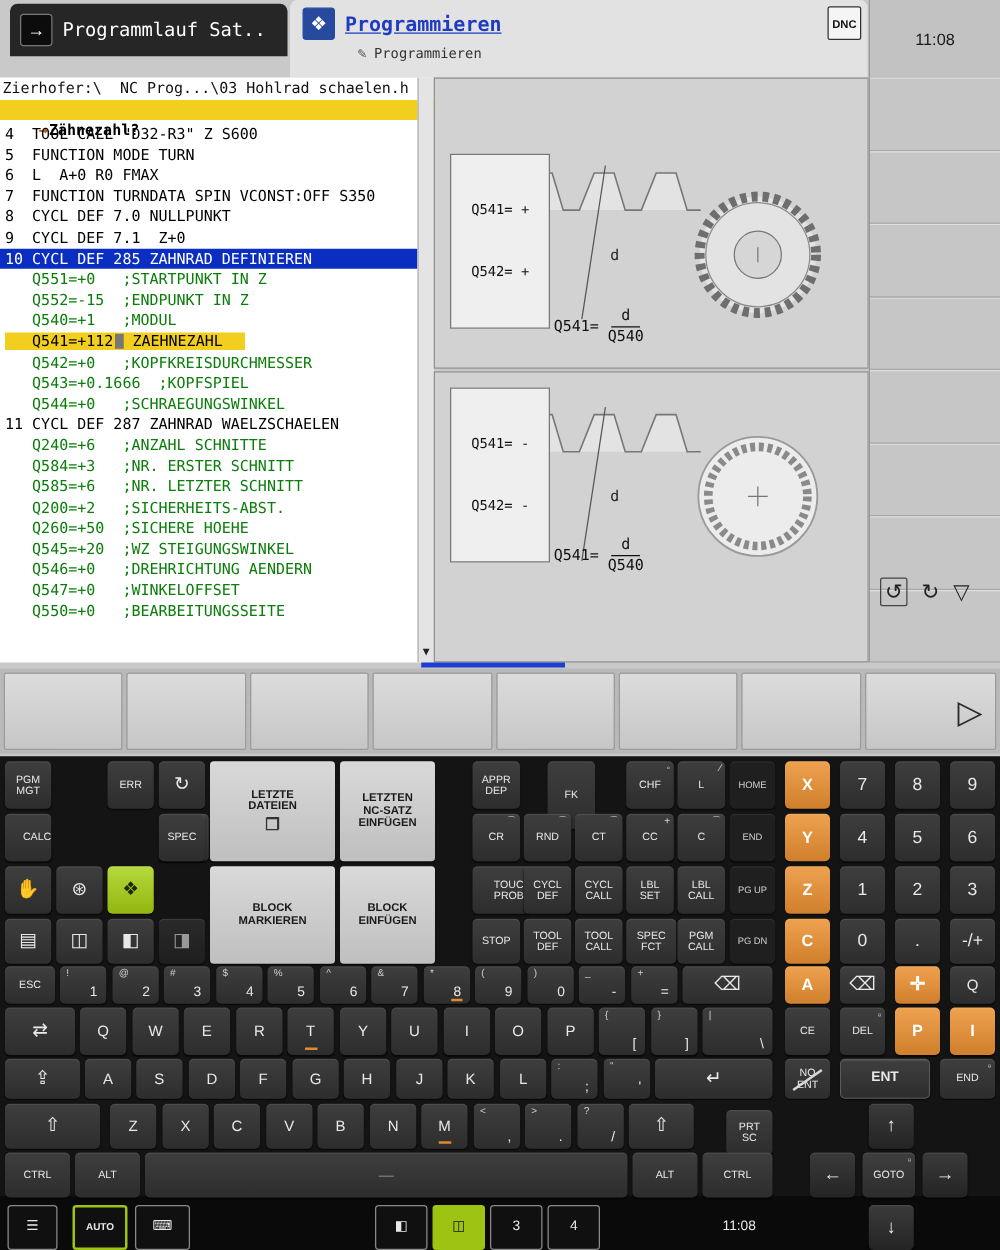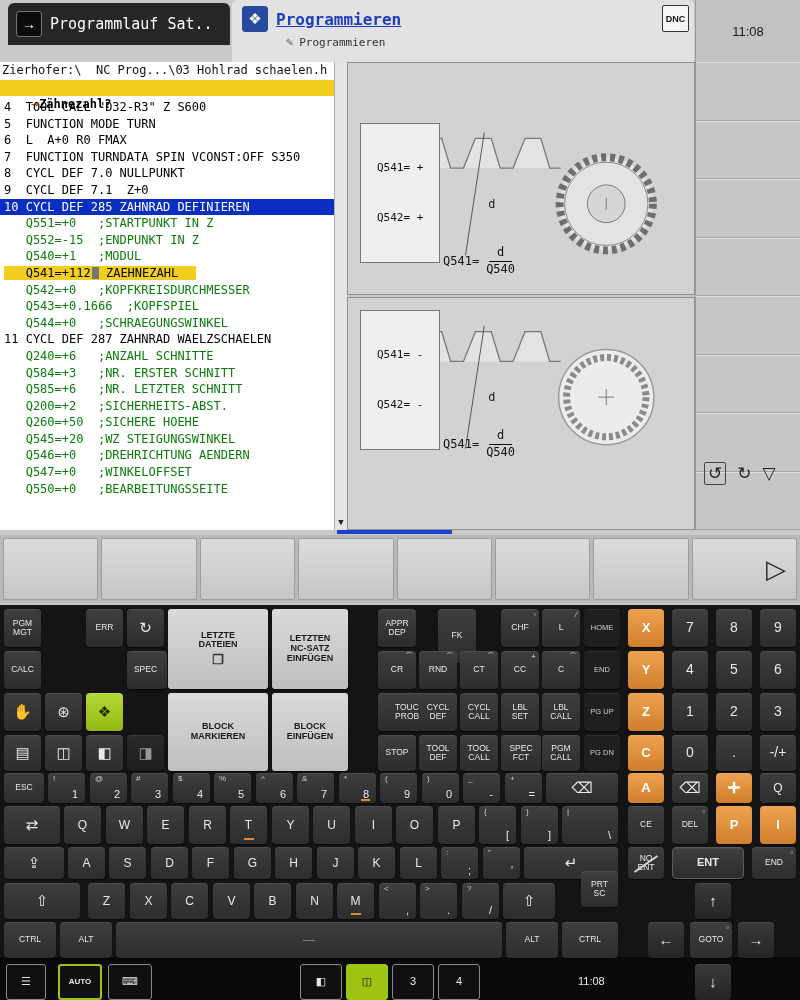--- a/index.html
+++ b/index.html
@@ -272,21 +272,21 @@
     <div class="k big" style="left: 168px; top: 4px; width: 100px; height: 80px;">
       <span class="mainc">LETZTE
 DATEIEN</span>
       <span class="kicon">❐</span>
     </div>
     <div class="k big" style="left: 272px; top: 4px; width: 76px; height: 80px;">
       <span class="mainc">LETZTEN
 NC-SATZ
 EINFÜGEN</span>
     </div>
-    <div class="k sm" style="left: 4px; top: 46px; width: 37px; height: 38px;">
+    <div class="k sm" style="left: 4px; top: 46px; width: 37px; height: 38px; align-items: flex-end;">
       <span class="mainc">CALC</span>
     </div>
     <div class="k sm" style="left: 86px; top: 46px; width: 37px; height: 38px; margin-left: 44px;">
       <span class="mainc">MOD</span>
     </div>
     <div class="k sm" style="left: 127px; top: 46px; width: 37px; height: 38px;">
       <span class="mainc">SPEC</span>
     </div>
     <div class="k sm" style="left: 378px; top: 46px; width: 38px; height: 38px;">
       <span class="mainc">CR</span>
@@ -629,21 +629,21 @@
       <span class="sub">&gt;</span>
       <span class="mainc">.</span>
     </div>
     <div class="k pair" style="left: 462px; top: 278px; width: 37px; height: 36px;">
       <span class="sub">?</span>
       <span class="mainc">/</span>
     </div>
     <div class="k ic" style="left: 503px; top: 278px; width: 52px; height: 36px;">
       <span class="mainc">⇧</span>
     </div>
-    <div class="k sm" style="left: 581px; top: 266px; width: 37px; height: 36px;">
+    <div class="k sm" style="left: 581px; top: 283px; width: 37px; height: 36px;">
       <span class="mainc">PRT
 SC</span>
     </div>
     <div class="k ic navk" style="left: 695px; top: 278px; width: 36px; height: 36px;">
       <span class="mainc">↑</span>
     </div>
     <div class="k sm" style="left: 4px; top: 317px; width: 52px; height: 36px;">
       <span class="mainc">CTRL</span>
     </div>
     <div class="k sm" style="left: 60px; top: 317px; width: 52px; height: 36px;">

